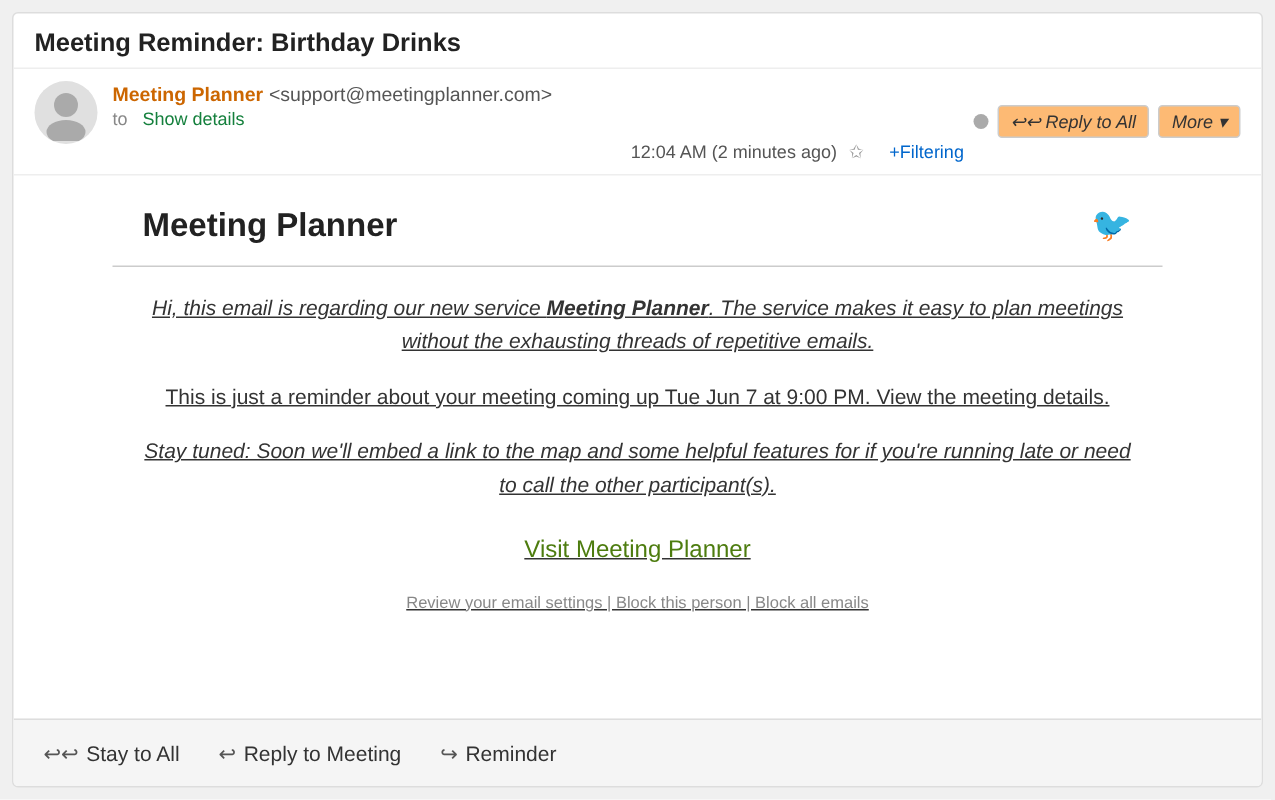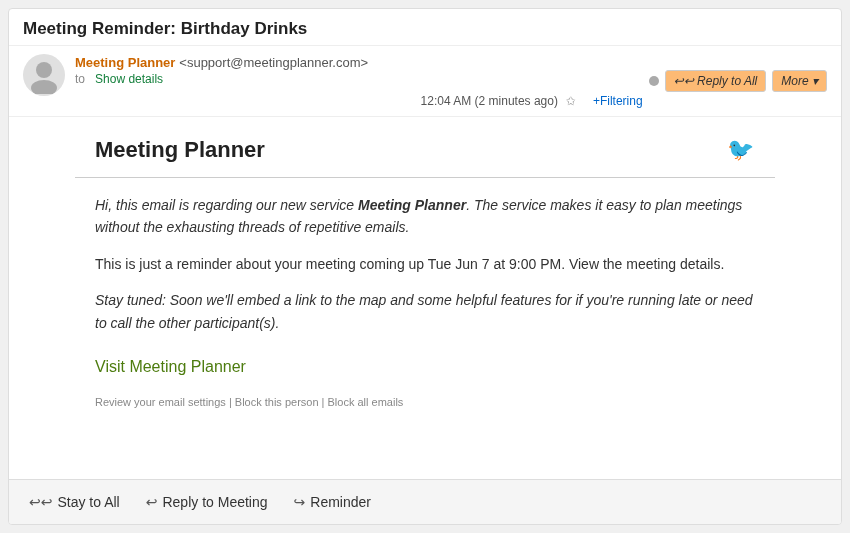--- a/index.html
+++ b/index.html
@@ -153,23 +153,25 @@
     .email-divider {
       width: 100%;
       max-width: 700px;
       border: none;
       border-top: 1px solid #ccc;
       margin: 4px 0 16px 0;
     }
     .email-content {
       max-width: 660px;
       width: 100%;
+      text-align: center;
       color: #333;
       font-size: 14px;
       line-height: 1.6;
+      text-decoration: underline;
     }
     .email-content p {
       margin-bottom: 14px;
     }
     .email-content .italic {
       font-style: italic;
     }
     .visit-link {
       color: #4d7c0f;
       font-size: 16px;

